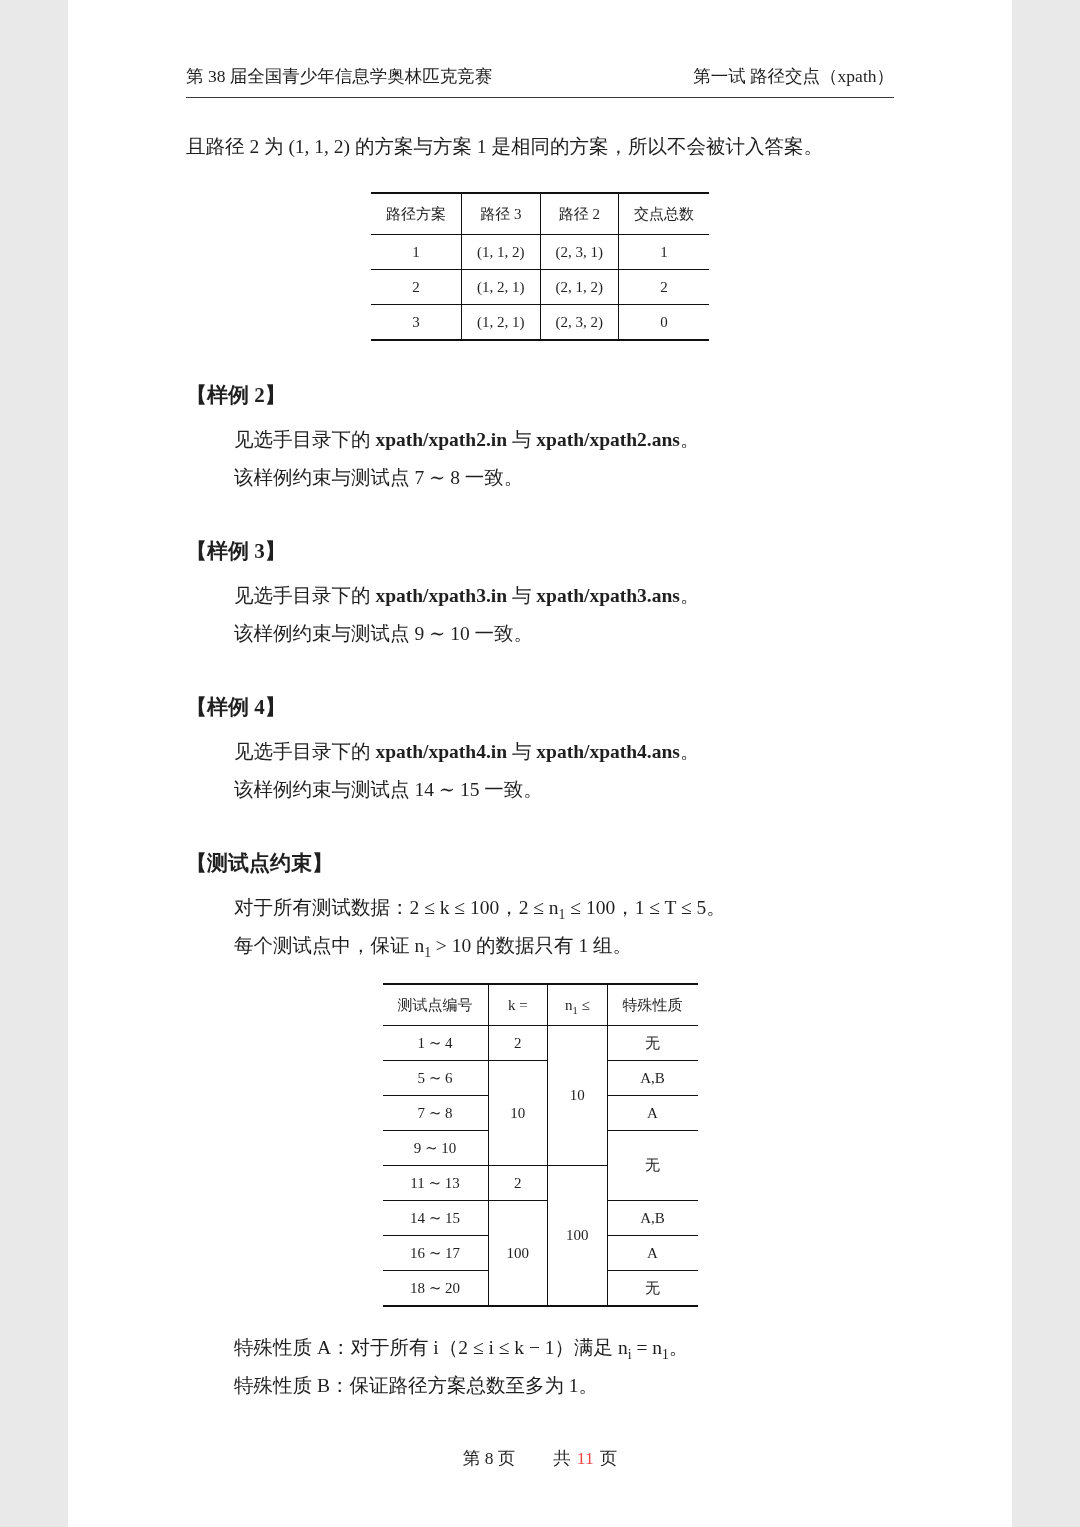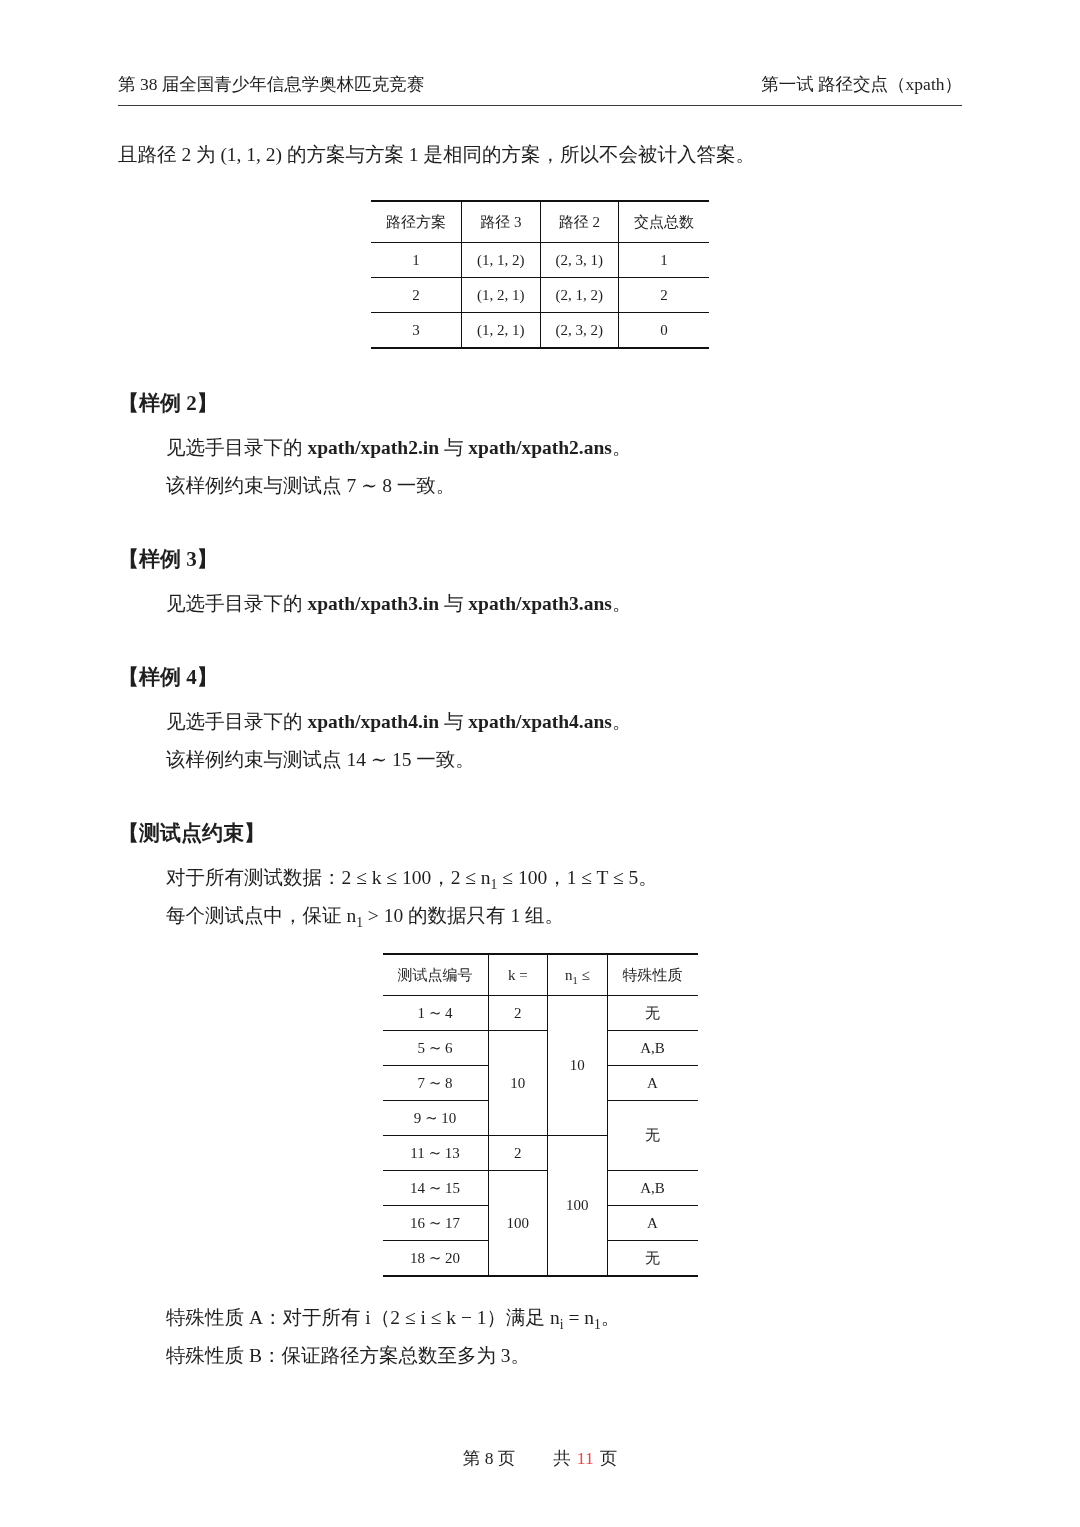--- a/index.html
+++ b/index.html
@@ -1,25 +1,25 @@
 <!DOCTYPE html>
 <html><head>
 <meta charset="utf-8">
 <style>
   html,body{margin:0;padding:0;background:#e9e9e9;}
   .page{
     position:relative;
-    width:1080px;height:1527px;
+    width:944px;height:1527px;
     margin:0 auto;
     background:#ffffff;
     color:#1f1f1f;
     font-family:"Liberation Serif","DejaVu Serif",serif;
     font-size:19.5px;
     box-sizing:border-box;
-    padding:8px 118px;
+    padding:0 118px;
     overflow:hidden;
   }
   .hdr{
     padding-top:64px;
     display:flex;
     justify-content:space-between;
     align-items:flex-end;
     font-size:17.5px;
     border-bottom:1.5px solid #3c3c3c;
     padding-bottom:9px;
@@ -114,20 +114,21 @@
       </tr>
     </tbody>
   </table>
 
   <h2 class="sec-h">【样例 2】</h2>
   <p class="bline"><span>见选手目录下的 </span><span class="mi mb">xpath/xpath2.in</span><span> 与 </span><span class="mi mb">xpath/xpath2.ans</span><span>。</span></p>
   <p class="bline follow">该样例约束与测试点 7 ∼ 8 一致。</p>
 
   <h2 class="sec-h">【样例 3】</h2>
   <p class="bline"><span>见选手目录下的 </span><span class="mi mb">xpath/xpath3.in</span><span> 与 </span><span class="mi mb">xpath/xpath3.ans</span><span>。</span></p>
+  <p class="bline follow">该样例约束与测试点 9 ∼ 10 一致。</p>
 
   <h2 class="sec-h">【样例 4】</h2>
   <p class="bline"><span>见选手目录下的 </span><span class="mi mb">xpath/xpath4.in</span><span> 与 </span><span class="mi mb">xpath/xpath4.ans</span><span>。</span></p>
   <p class="bline follow">该样例约束与测试点 14 ∼ 15 一致。</p>
 
   <h2 class="sec-h">【测试点约束】</h2>
   <p class="bline"><span>对于所有测试数据：2 ≤ </span><span class="mi">k</span><span> ≤ 100，2 ≤ </span><span class="mi">n</span><sub>1</sub><span> ≤ 100，1 ≤ </span><span class="mi">T</span><span> ≤ 5。</span></p>
   <p class="bline follow"><span>每个测试点中，保证 </span><span class="mi">n</span><sub>1</sub><span> &gt; 10 的数据只有 1 组。</span></p>
 
   <table class="t2">
@@ -174,19 +175,19 @@
         <td class="no-r">A</td>
       </tr>
       <tr>
         <td class="no-l">18 ∼ 20</td>
         <td class="no-r">无</td>
       </tr>
     </tbody>
   </table>
 
   <p class="bline notes"><span>特殊性质 A：对于所有 </span><span class="mi">i</span><span>（2 ≤ </span><span class="mi">i</span><span> ≤ </span><span class="mi">k</span><span> − 1）满足 </span><span class="mi">n</span><sub class="mi">i</sub><span> = </span><span class="mi">n</span><sub>1</sub><span>。</span></p>
-  <p class="bline follow">特殊性质 B：保证路径方案总数至多为 3。</p>
+  <p class="bline follow">特殊性质 B：保证路径方案总数至多为 1。</p>
 
   <div class="footer">
     <span>第 8 页</span><span class="gap"></span><span><span>共</span><span class="num" style="color: #ef4444;">11</span><span>页</span></span>
   </div>
 
 </div>
 
 </body></html>

